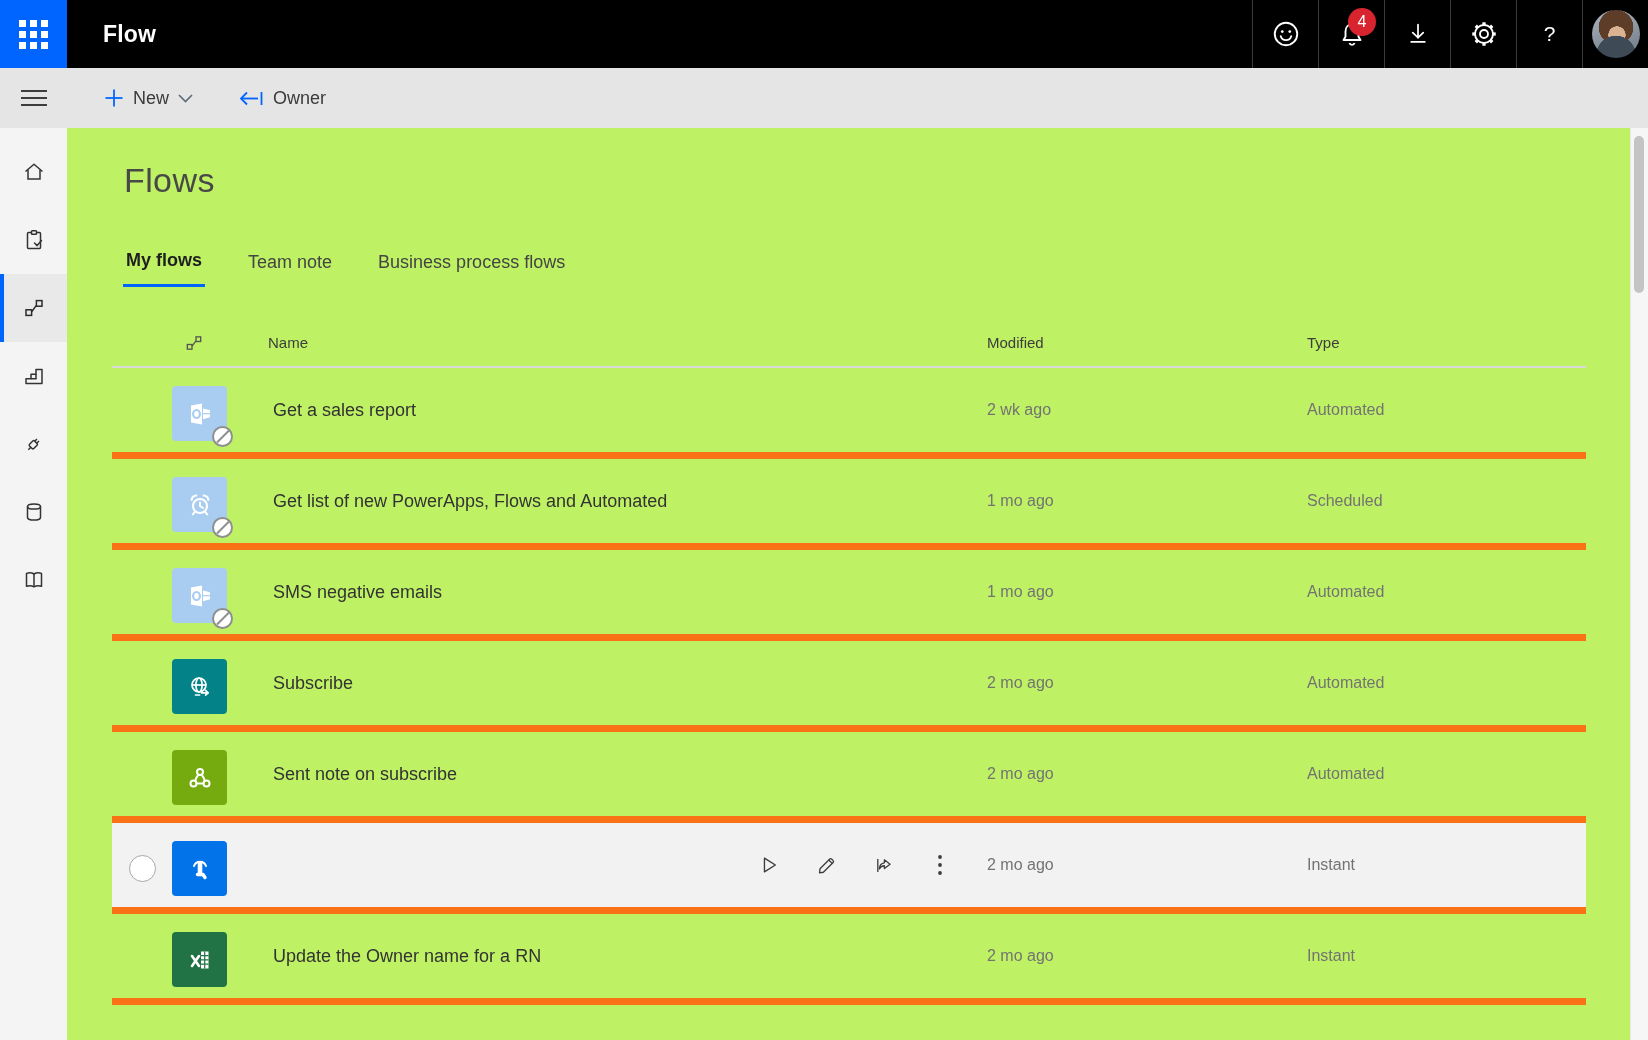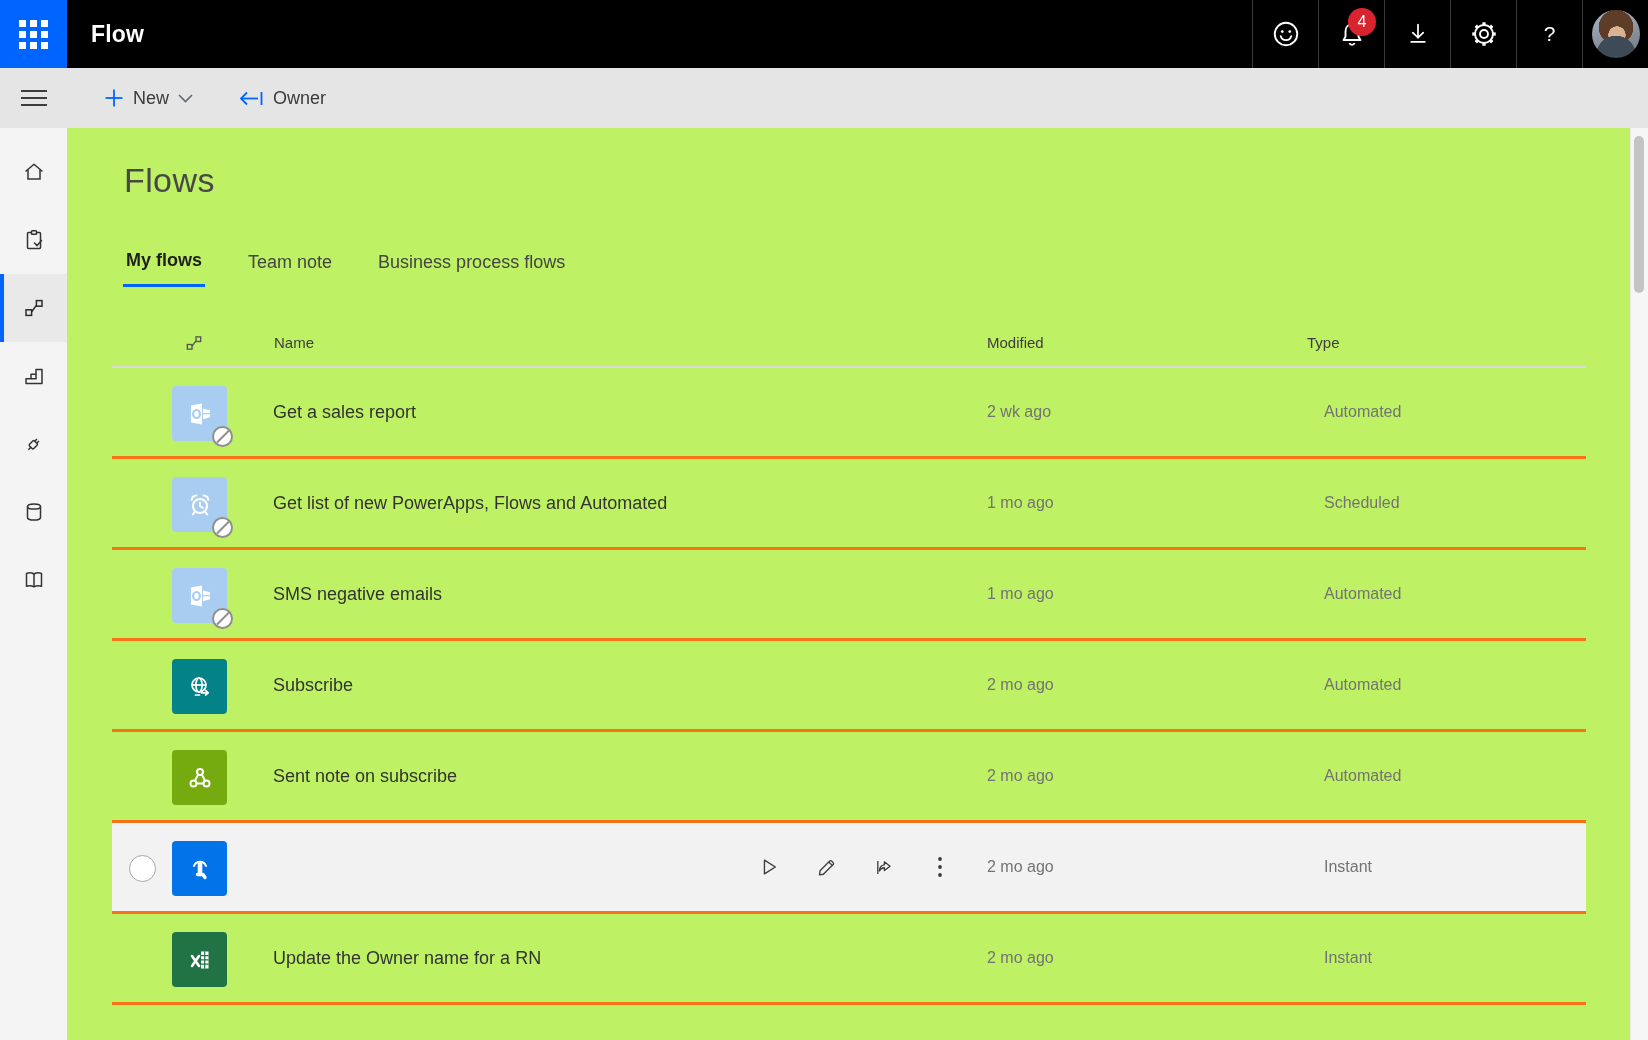--- a/index.html
+++ b/index.html
@@ -1,21 +1,21 @@
 <!DOCTYPE html>
 <html><head>
 <meta charset="utf-8">
 <style>
   * { margin:0; padding:0; box-sizing:border-box; }
   html,body { width:1648px; height:1040px; overflow:hidden; background:#fff;
     font-family:"Liberation Sans", sans-serif; }
   button { background:none; border:none; font-family:inherit; cursor:pointer; padding:0; }
 
   
-  .topbar { position:absolute; left:0; top:0; width:1648px; height:68px; background:#000; display:flex; align-items:stretch; }
+  .topbar { position:absolute; left:0; top:0; width:1648px; height:68px; background:#000; display:flex; align-items:stretch;gap:12px; }
   .waffle { width:67px; height:68px; background:#0065ff; display:flex; align-items:center; justify-content:center; }
   .waffle-grid { display:grid; grid-template-columns:repeat(3,7px); grid-template-rows:repeat(3,7px); gap:4px; }
   .waffle-grid span { background:#fff; }
   .app-title { color:#fff; font-size:23px; font-weight:700; line-height:68px; margin-left:24px; letter-spacing:.2px; }
   .topbar-right { margin-left:auto; display:flex; height:68px; }
   .top-btn { width:66px; height:68px; border-left:1px solid #3a3a3a; display:flex; align-items:center; justify-content:center; position:relative; color:#fff; }
   .top-btn svg { display:block; }
   .badge { position:absolute; top:8px; right:8px; min-width:28px; height:28px; border-radius:50%;
     background:#d8242e; color:#fff; font-size:16px; display:flex; align-items:center; justify-content:center; }
   .help-glyph { color:#fff; font-size:21px; }
@@ -44,40 +44,40 @@
   .main { position:absolute; left:67px; top:128px; width:1563px; height:912px; background:#bef264; }
   .page-title { margin:33px 0 0 57px; font-size:34px; font-weight:300; color:#484848; letter-spacing:.4px; }
   .tabs { display:flex; margin:50px 0 0 45px; }
   .tab { font-size:18px; color:#444; padding:0 3px 13px; margin-right:40px;text-align:center; }
   .tab:first-child { margin-left:11px; }
   .tab.active { font-weight:700; color:#1f1f1f; border-bottom:3px solid #0065ff; }
 
   .table { position:relative; margin:33px 0 0 45px; width:1474px; font-size:15px; }
   .thead { position:relative; height:48px; border-bottom:2px solid #d9d9d9; color:#3d3d3d; }
   .thead .c-glyph { position:absolute; left:72px; top:13px; }
-  .thead .c-name { position:absolute; left:162px; top:14px; }
+  .thead .c-name { position:absolute; left:156px; top:14px; }
   .thead .c-modified { position:absolute; left:875px; top:14px; }
   .thead .c-type { position:absolute; left:1195px; top:14px; }
 
-  .row { position:relative; height:91px; border-bottom:3px solid #f97316; }
+  .row { position:relative; height:91px; border-bottom:7px solid #f97316; }
   .row.hover { background:#f2f2f2; }
   .flow-icon { position:absolute; left:60px; top:18px; width:55px; height:55px; border-radius:4px;
     display:flex; align-items:center; justify-content:center; }
   .ic-pale { background:#a9cdf1; }
   .ic-teal { background:#038387; }
   .ic-green { background:#76ab0f; }
   .ic-blue { background:#0273e8; }
   .ic-excel { background:#217346; }
   .block-badge { position:absolute; right:-6px; bottom:-6px; width:21px; height:21px; border-radius:50%;
     background:#fff; border:2px solid #8f8f8f; }
   .block-badge::after { content:""; position:absolute; left:7.5px; top:0px; width:2px; height:17px;
     background:#8f8f8f; transform:rotate(45deg); }
   .cell-name { position:absolute; left:161px; top:0; height:100%; display:flex; align-items:center; font-size:18px; color:#333; }
   .cell-modified { position:absolute; left:875px; top:0; height:100%; display:flex; align-items:center; font-size:16px; color:#737373; }
-  .cell-type { position:absolute; left:1195px; top:0; height:100%; display:flex; align-items:center; font-size:16px; color:#737373;margin-left:17px; }
+  .cell-type { position:absolute; left:1195px; top:0; height:100%; display:flex; align-items:center; font-size:16px; color:#737373; }
   .radio { position:absolute; left:17px; top:32px; width:27px; height:27px; border-radius:50%;
     background:#fff; border:1px solid #a8a8a8; }
   .actions { position:absolute; left:645px; top:0; height:100%; display:flex; align-items:center; gap:33px; }
   .action-btn { width:24px; height:24px; display:flex; align-items:center; justify-content:center; }
 
   
   .scroll-track { position:absolute; right:0; top:128px; width:18px; height:912px; background:#f6f6f6; border-left:1px solid #e9e9e9; }
   .scroll-thumb { position:absolute; right:4px; top:8px; width:10px; height:157px; background:#c4c4c4; border-radius:5px; }
 </style>
 </head>

